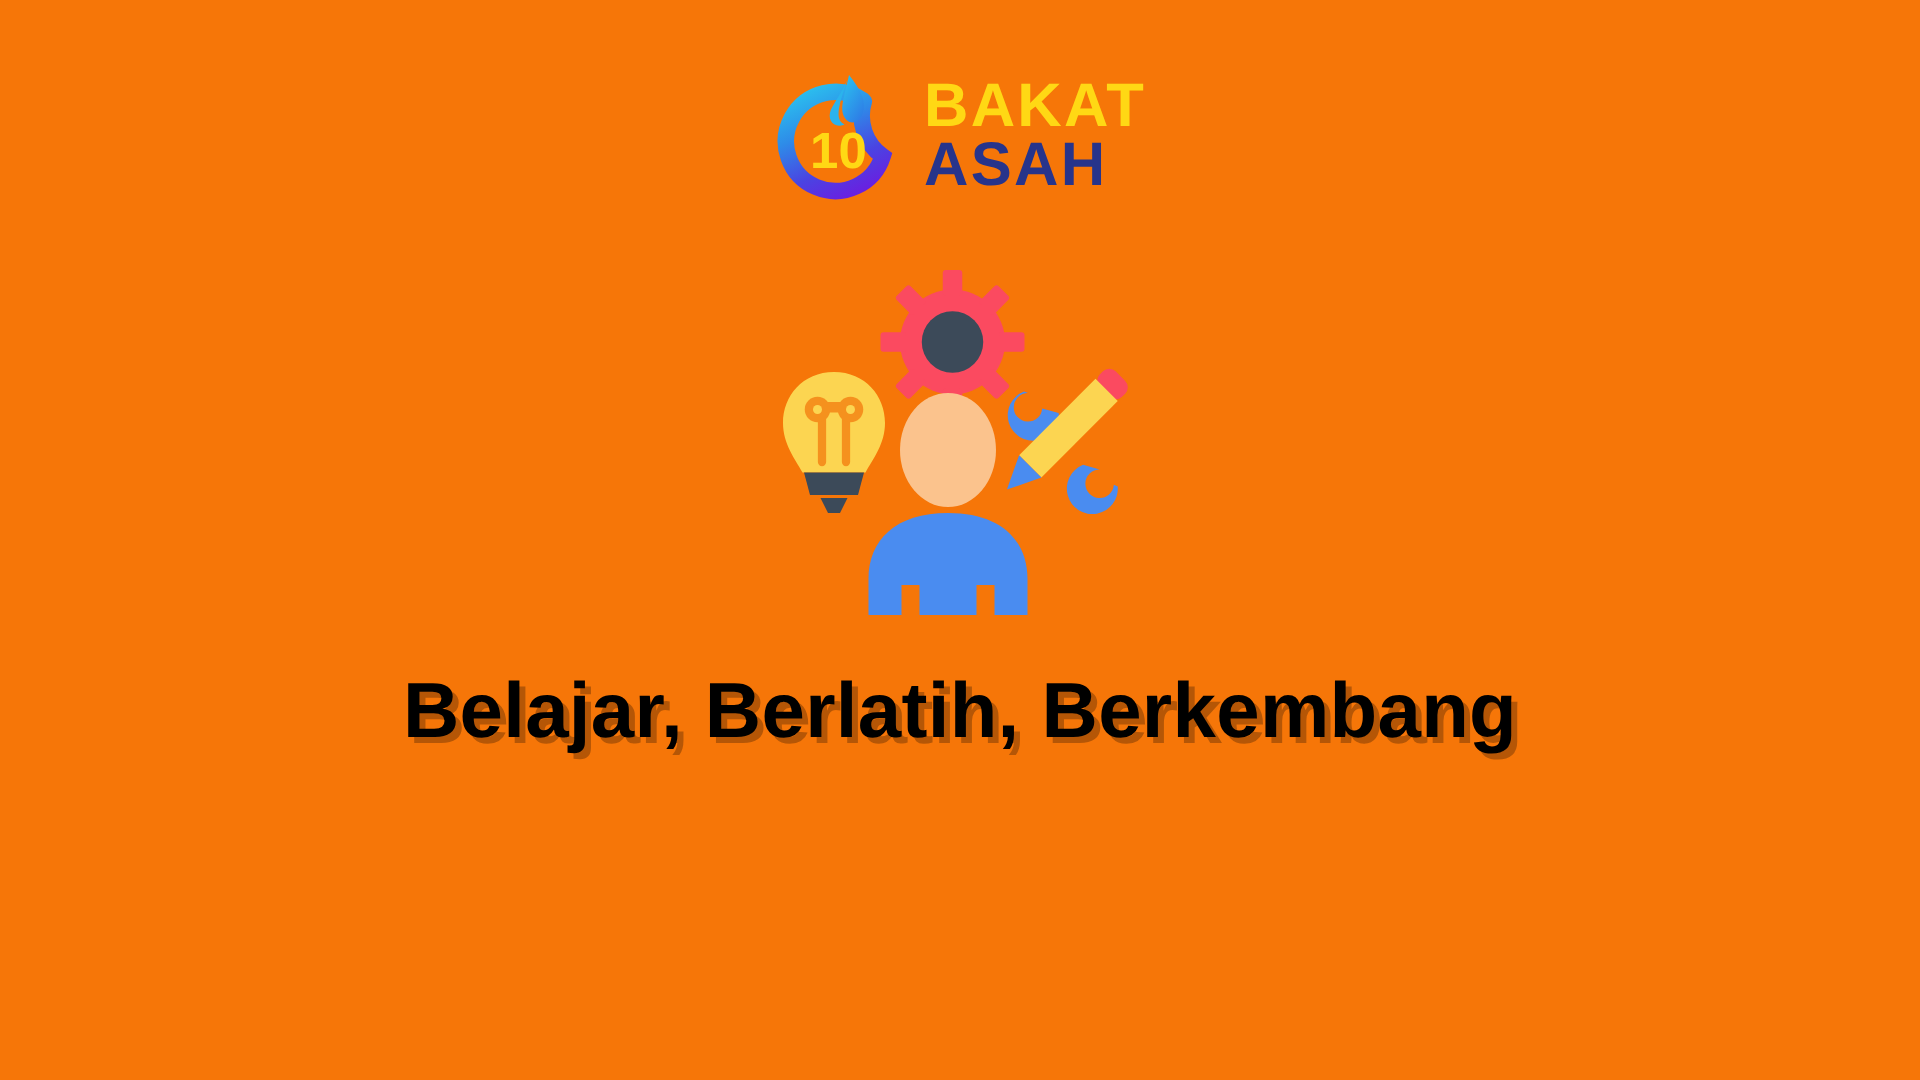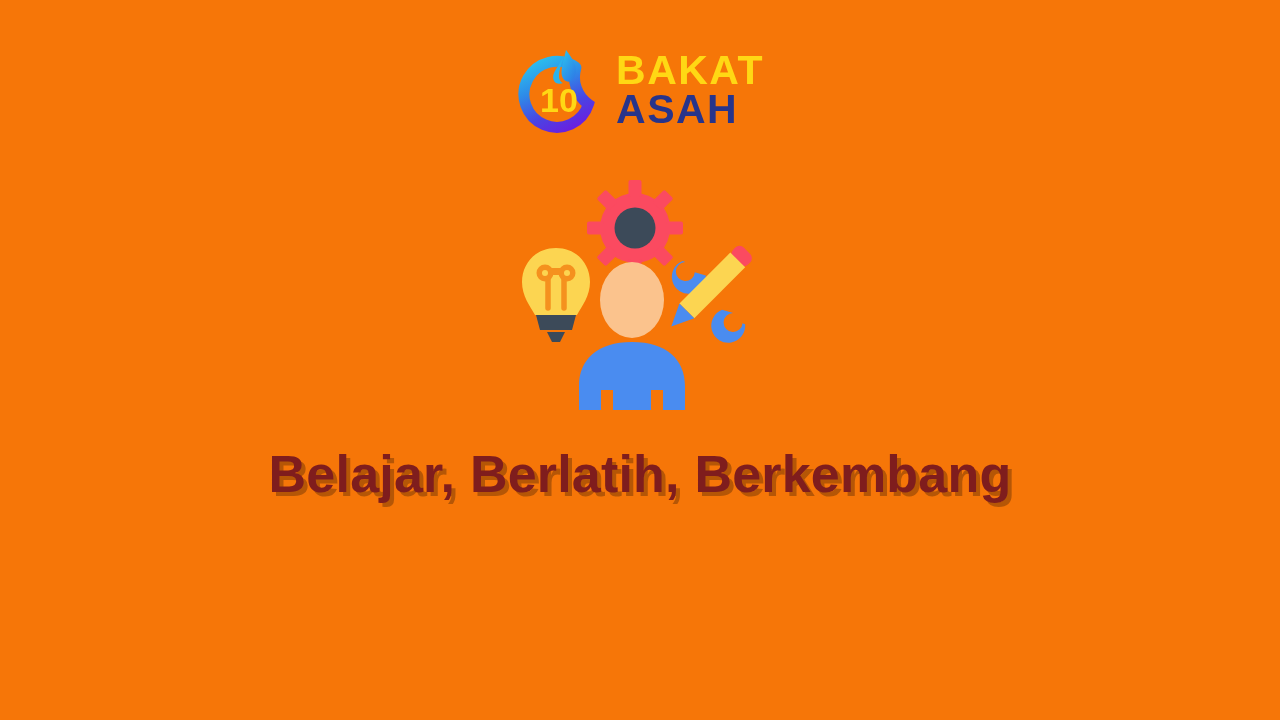--- a/index.html
+++ b/index.html
@@ -81,21 +81,21 @@
     align-items: center;
     justify-content: center;
   }
   #illustration { width: 260px; height: 240px; display: block; }
 
   
   #tagline {
     margin-top: 34px;
     font-size: 52px;
     font-weight: bold;
-    color: #7f1d1d;
+    color: #000000;
     letter-spacing: 0.2px;
     text-shadow: 4px 4px 0 rgba(90, 42, 4, 0.42);
     font-family: "Liberation Sans", sans-serif;
     white-space: nowrap;
   }
 </style>
 </head>
 <body style="background: rgb(246, 118, 8);">
 
 <div id="slide" style="background: rgb(246, 118, 8);">

